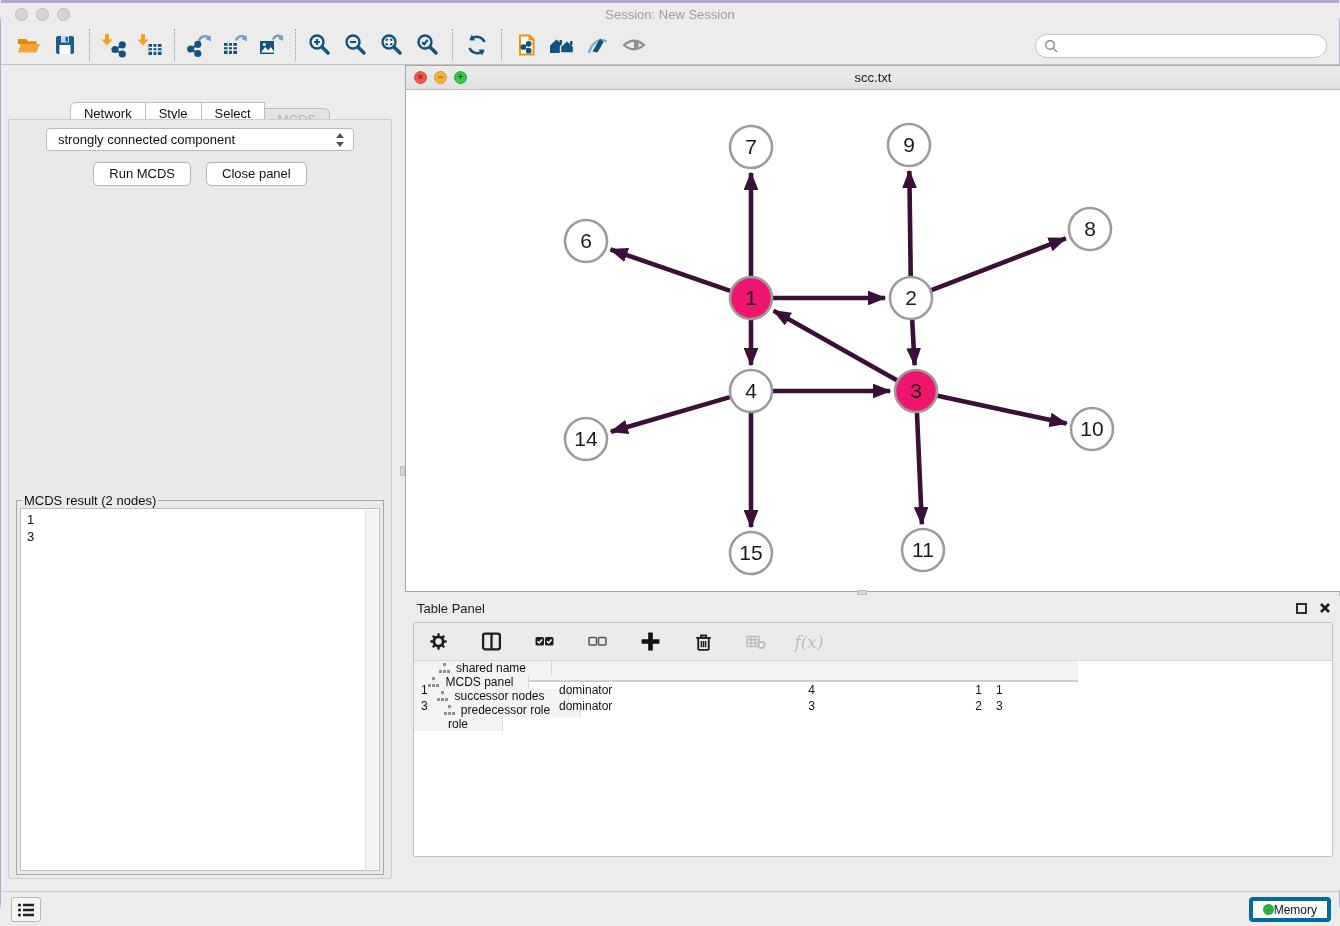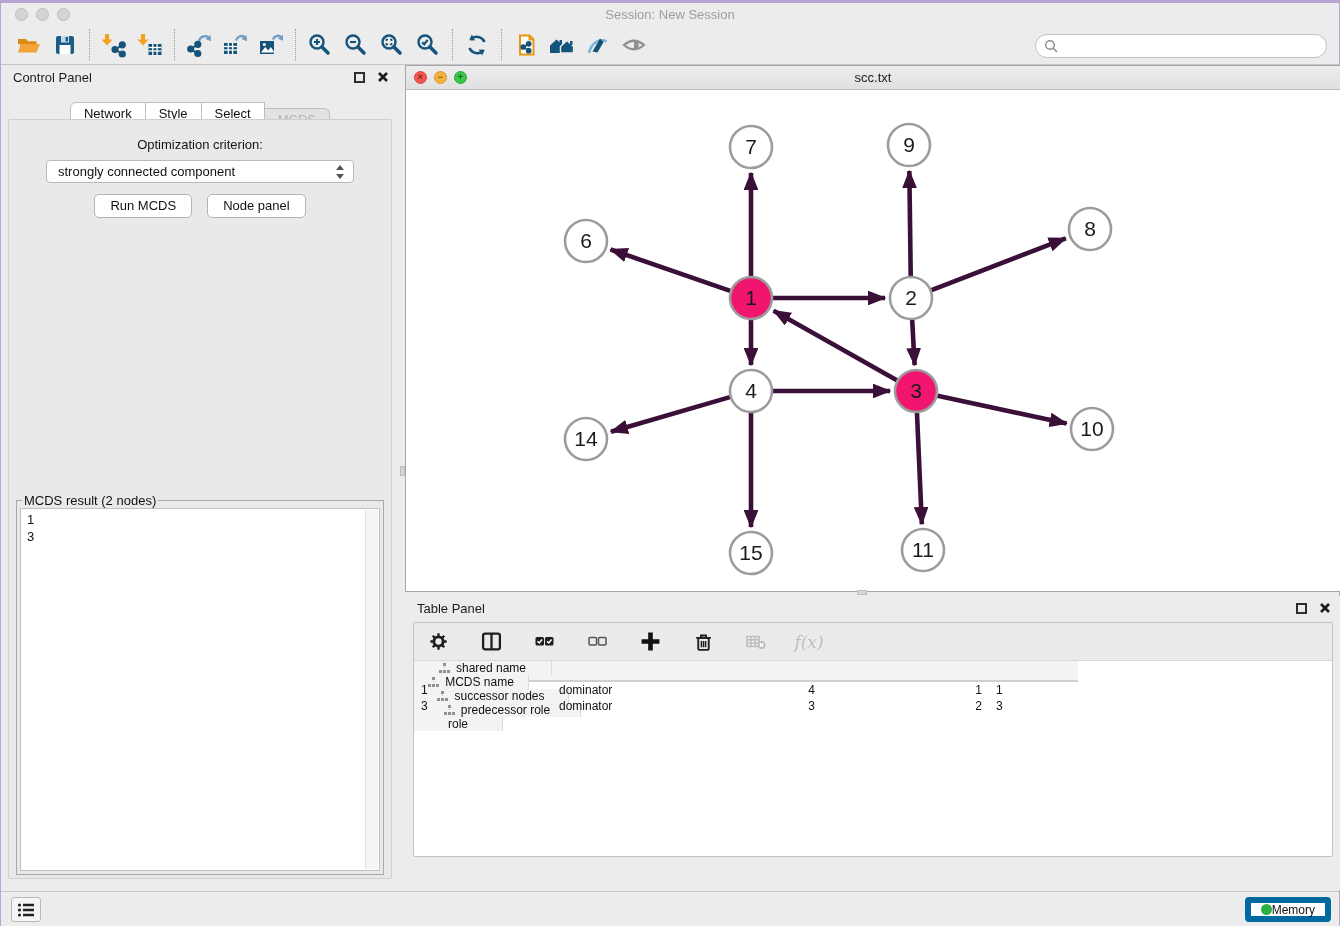--- a/index.html
+++ b/index.html
@@ -1,18 +1,18 @@
 <!DOCTYPE html>
 <html><head>
 <meta charset="utf-8">
 <style>
   * { margin:0; padding:0; box-sizing:border-box; }
   html,body { width:1340px; height:926px; }
   body { font-family:"Liberation Sans","DejaVu Sans",sans-serif; background:#ececec; overflow:hidden; }
-  .app { position:relative; width:1340px; height:926px; background:#ececec; border-left:1px solid #b9a6d6; border-right:1px solid #b9a6d6; }
+  .app { position:relative; width:1340px; height:926px; background:#ececec; border-left:1px solid #b9a6d6; border-right:1px solid #b9a6d6;border-radius:23px; }
 
   
   .mac-strip { position:absolute; top:0; left:0; right:0; height:3px; background:#b7a4d3; }
   .titlebar { position:absolute; top:3px; left:0; right:0; height:23px; background:#ececec; }
   .titlebar .title { position:absolute; left:0; right:0; top:0; line-height:23px; text-align:center; font-size:13px; color:#9d9d9d; }
   .traffic { position:absolute; left:14px; top:5px; display:flex; gap:8px; }
   .tl { width:13px; height:13px; border-radius:50%; background:#d4d4d4; border:1px solid #bcbcbc; position:relative; font-size:9px; line-height:11px; text-align:center; color:rgba(0,0,0,.55); font-weight:bold; }
   .tl.red { background:#f4564e; border-color:#d64a42; }
   .tl.yellow { background:#f6b03c; border-color:#d8982e; }
   .tl.green { background:#39c649; border-color:#2ba338; }
@@ -74,21 +74,21 @@
   .tree-icon::after { content:""; position:absolute; left:0; bottom:0; width:3px; height:3px; background:#909090; box-shadow:4px 0 #909090, 8px 0 #909090; }
   .w0{width:138px}.w1{width:115px}.w2{width:155px}.w3{width:167px}.w4{width:89px}
   .tr { display:flex; height:16px; }
   .td { font-size:12px; color:#111; padding:1px 7px 0; overflow:hidden; white-space:nowrap; }
   .td.right { text-align:right; }
   .tp-tabs { position:absolute; bottom:2px; left:0; right:0; height:30px; display:flex; justify-content:center; align-items:center; }
 
   
   .statusbar { position:absolute; top:891px; left:0; right:0; height:35px; background:#ececec; border-top:1px solid #c9c9c9; }
   .list-btn { position:absolute; left:10px; top:5px; width:30px; height:25px; background:#f5f5f5; border:1px solid #b9b9b9; border-radius:3px; display:flex; align-items:center; justify-content:center; }
-  .memory-btn { position:absolute; right:8px; top:5px; height:25px; background:#fff; border:6px solid #0369a1; border-radius:4px; display:flex; align-items:center; padding:0 10px; font-size:12px; color:#111; }
+  .memory-btn { position:absolute; right:8px; top:5px; height:25px; background:#fff; border:4px solid #0369a1; border-radius:4px; display:flex; align-items:center; padding:0 10px; font-size:12px; color:#111; }
   .mem-dot { width:11px; height:11px; border-radius:50%; }
 </style>
 </head>
 <body>
 
 <div class="app">
   <div class="mac-strip"></div>
 
   <div class="titlebar">
     <div class="traffic">
@@ -254,44 +254,34 @@
     <div class="search-box">
       <svg width="15" height="15" viewBox="0 0 15 15">
         <circle cx="6" cy="6" r="4.3" stroke="#8a8a8a" stroke-width="1.4" fill="none"></circle>
         <line x1="9.2" y1="9.2" x2="13" y2="13" stroke="#8a8a8a" stroke-width="1.4"></line>
       </svg>
       <input type="text" placeholder="" style="">
     </div>
   </div>
 
   <div class="control-panel">
-    <div class="panel-head">
-      <span class="panel-title">Control Panel</span>
-      <span class="panel-icons">
-        <span class="float-box"></span>
-        <svg width="12" height="12" viewBox="0 0 12 12">
-          <path d="M2 2 L10 10 M10 2 L2 10" stroke="#1a1a1a" stroke-width="2.6"></path>
-        </svg>
-      </span>
-    </div>
     <div class="cp-tabs seg">
       <div class="stab">Network</div>
       <div class="stab">Style</div>
       <div class="stab">Select</div>
       <div class="stab disabled">MCDS</div>
     </div>
     <div class="cp-body">
-      <div class="opt-label">Optimization criterion:</div>
       <div class="dropdown">
         <span>strongly connected component</span>
         <span class="dd-arrows"></span>
       </div>
       <div class="btn-row">
         <button class="pbtn">Run MCDS</button>
-        <button class="pbtn">Node panel</button>
+        <button class="pbtn">Close panel</button>
       </div>
       <fieldset class="result-fs">
         <legend>MCDS result (2 nodes)</legend>
         <div class="result-area">1
 3
           <span class="result-scroll"></span>
         </div>
       </fieldset>
     </div>
   </div>
@@ -423,21 +413,21 @@
           <span class="fx">f(x)</span>
         </div>
       </div>
       <div class="thead">
         <div class="th w0">
           <span class="tree-icon"></span>
           <span>shared name</span>
         </div>
         <div class="th w1">
           <span class="tree-icon"></span>
-          <span>MCDS name</span>
+          <span>MCDS panel</span>
         </div>
         <div class="th w2">
           <span class="tree-icon"></span>
           <span>successor nodes</span>
         </div>
         <div class="th w3">
           <span class="tree-icon"></span>
           <span>predecessor role</span>
         </div>
         <div class="th w4">

